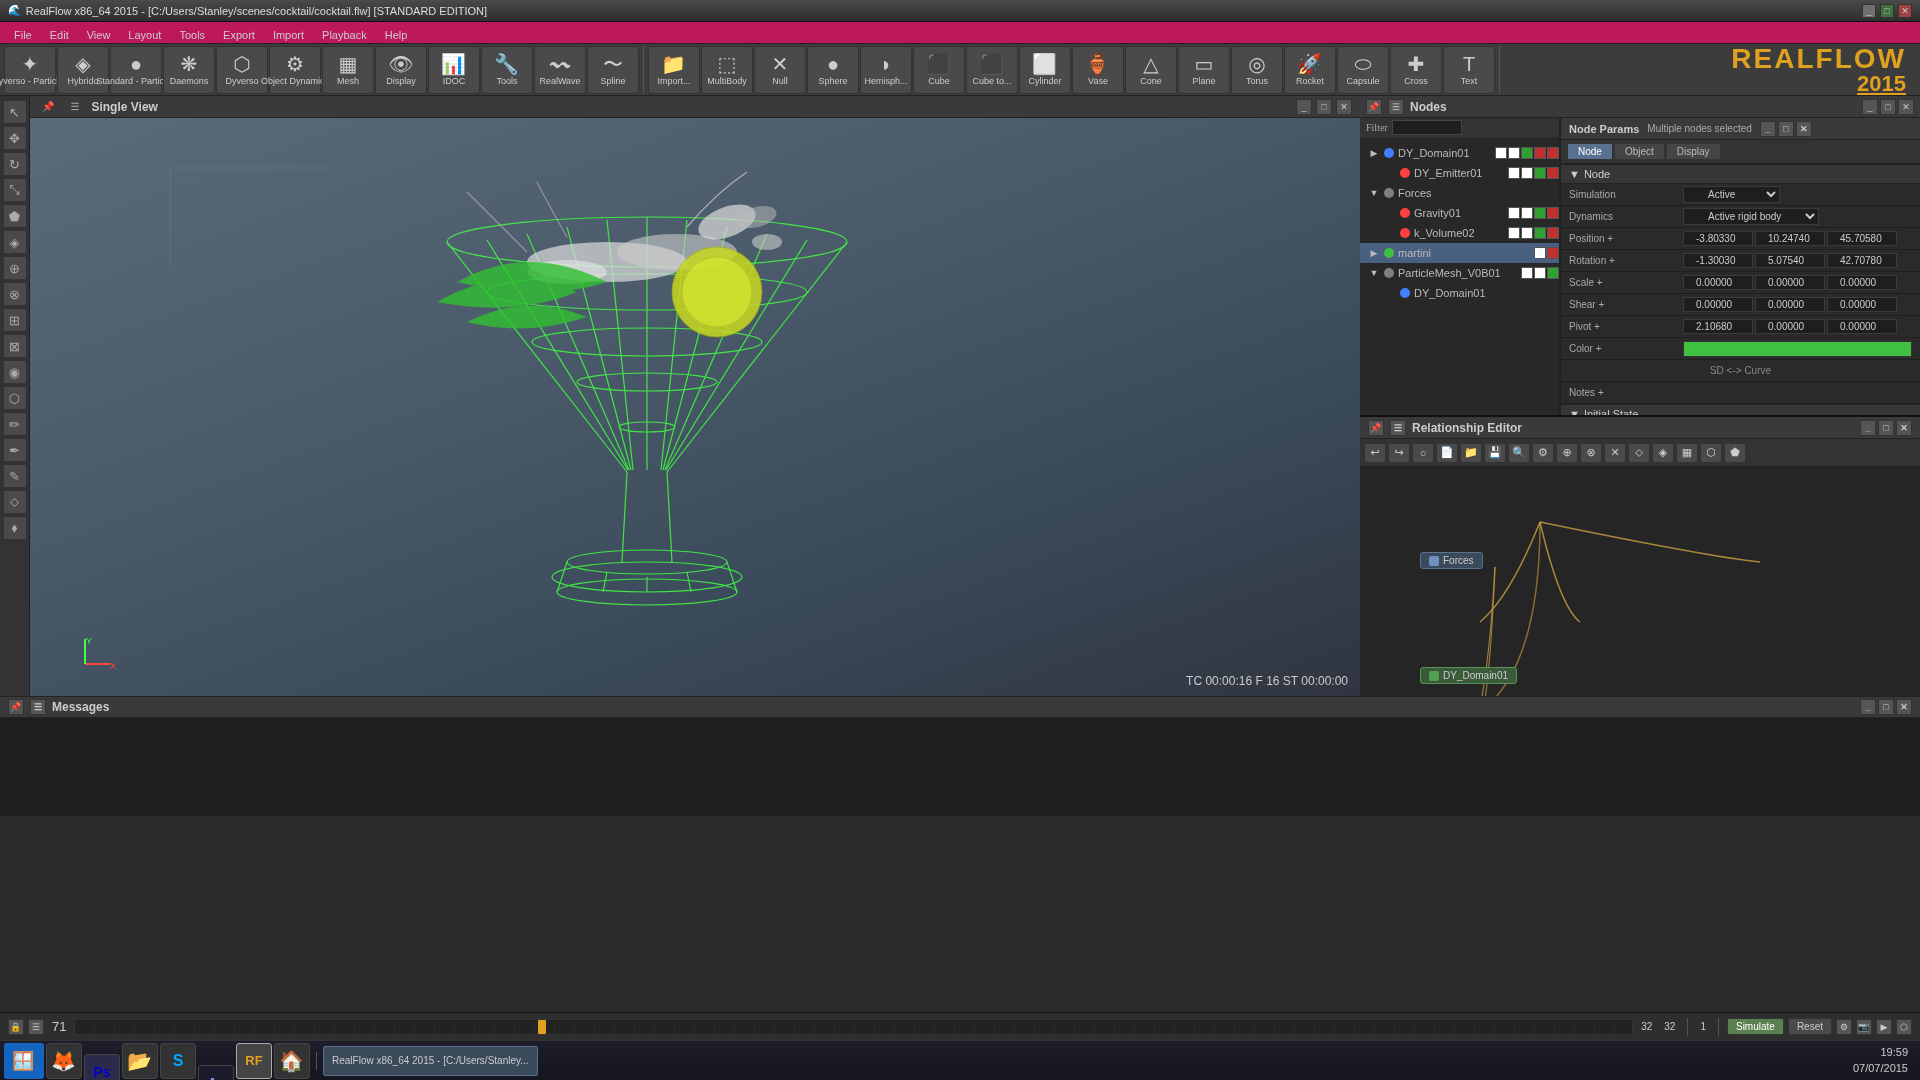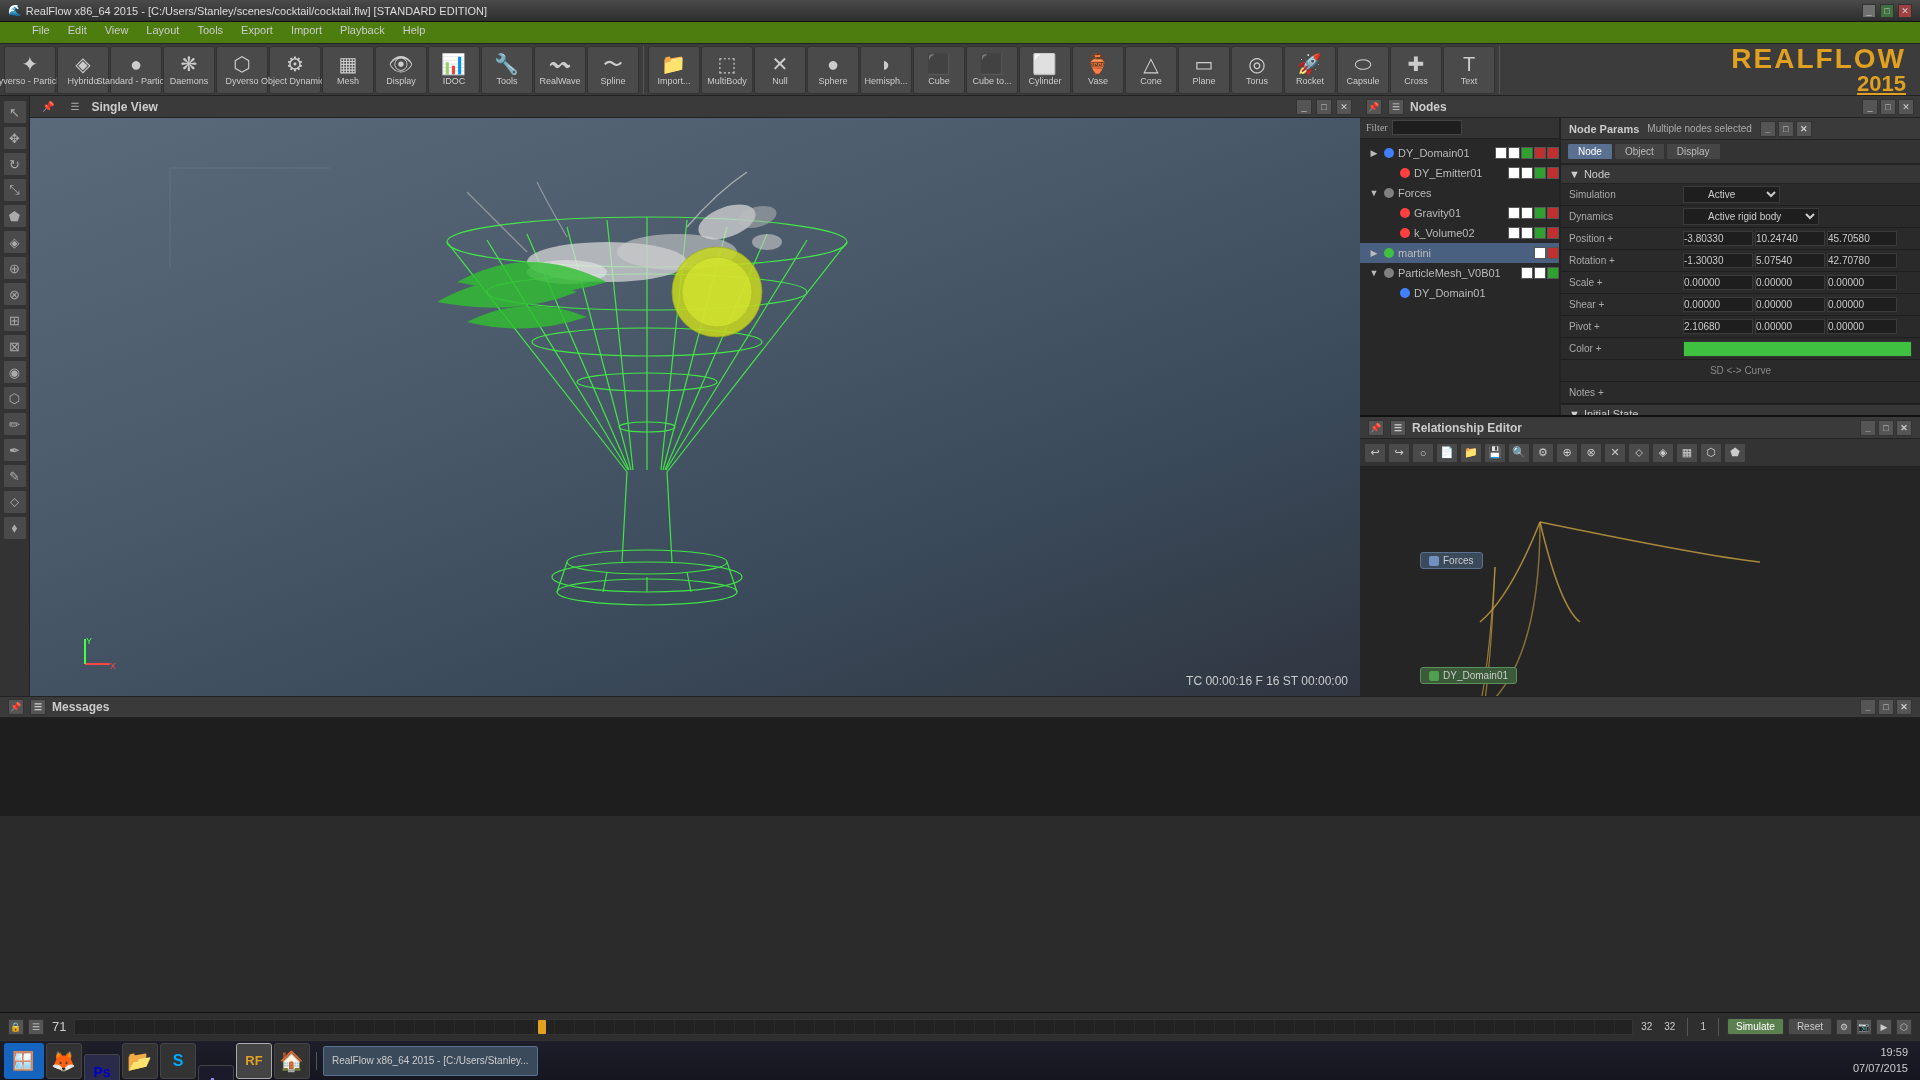--- a/index.html
+++ b/index.html
@@ -37,24 +37,24 @@
       font-size: 9px; color: #ccc; cursor: pointer;
     }
     .title-btn.close { background: #a04040; }
     .title-btn.max { background: #407040; }
     .title-btn.min { background: #707070; }
 
     
     #menu-bar {
       width: 100%;
       height: 22px;
-      background: #4d7c0f;
-      display: flex;
-      align-items: flex-start;
-      padding: 0 24px;
+      background: #be185d;
+      display: flex;
+      align-items: flex-end;
+      padding: 0 6px;
       border-bottom: 1px solid #222;
       gap: 2px;
     }
     .menu-item {
       padding: 2px 8px;
       color: #ccc;
       cursor: pointer;
       font-size: 11px;
       border-radius: 2px;
     }
@@ -343,21 +343,21 @@
     }
     .np-value {
       flex: 1;
       display: flex;
       gap: 2px;
     }
     .np-field {
       background: #1e1e1e;
       border: 1px solid #3a3a3a;
       color: #ccc;
-      padding: 1px 0;
+      padding: 1px 12px;
       font-size: 10px;
       width: 70px;
     }
     .np-select {
       background: #1e1e1e;
       border: 1px solid #3a3a3a;
       color: #ccc;
       padding: 1px 20px;
       font-size: 10px;
     }

